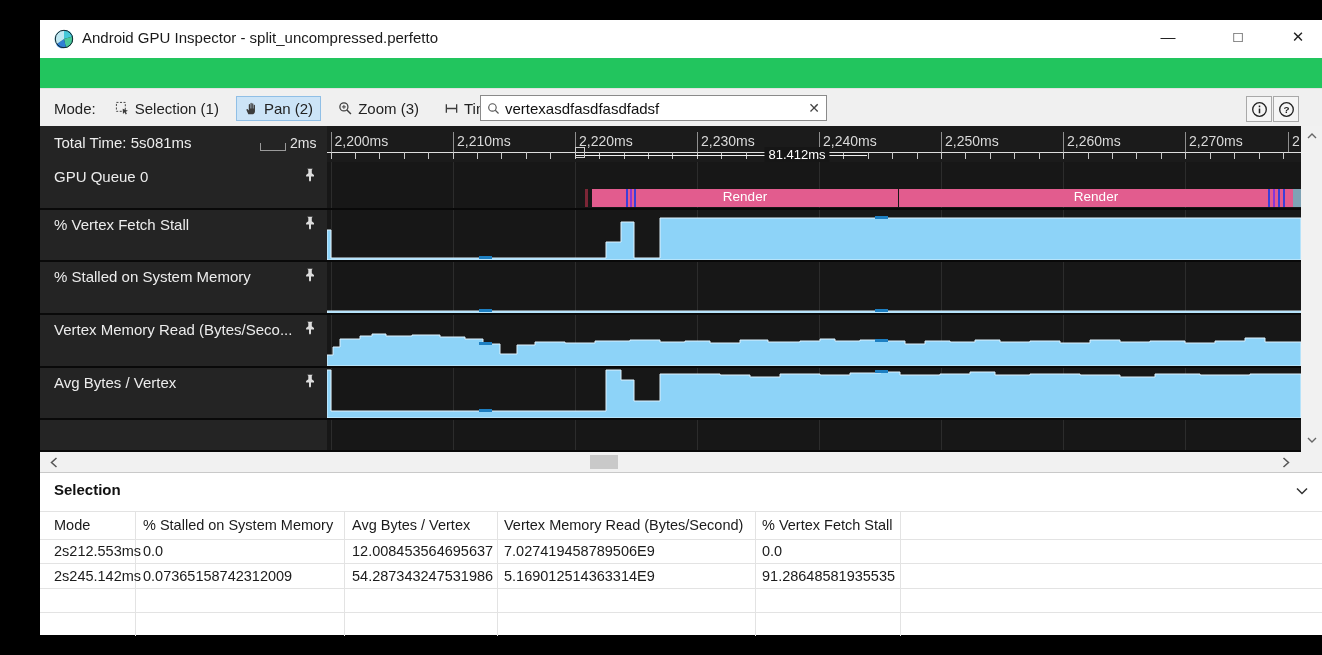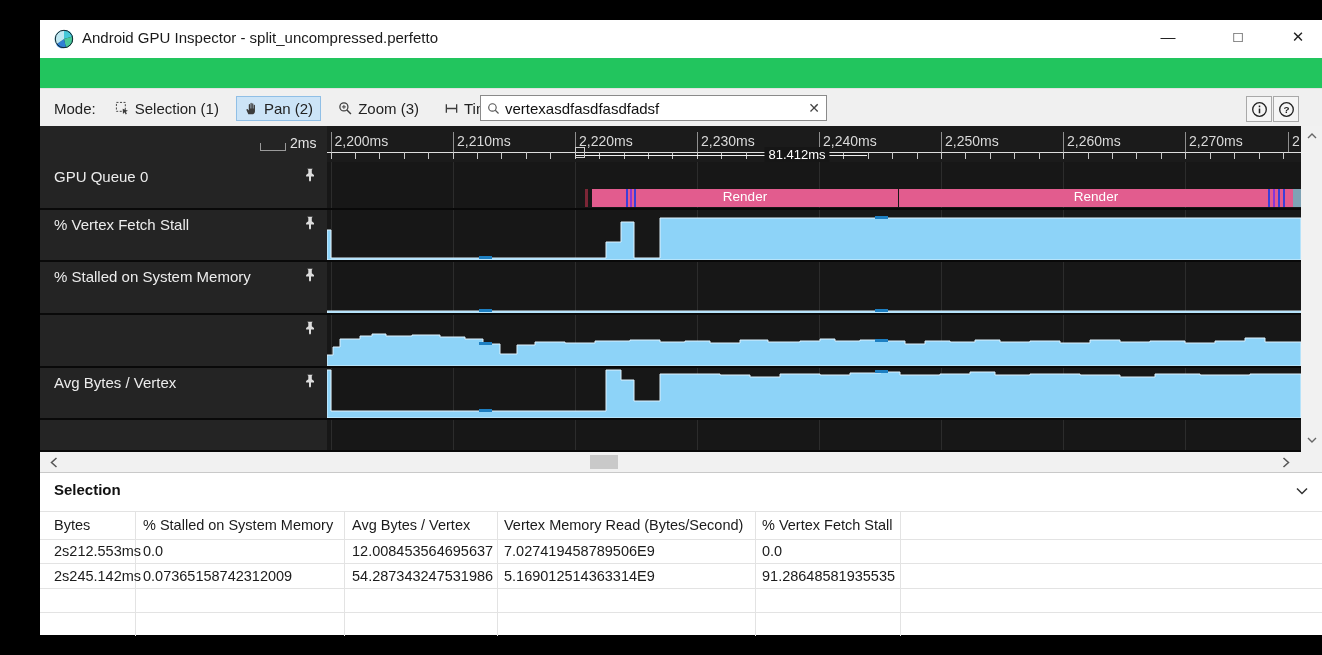--- a/index.html
+++ b/index.html
@@ -144,20 +144,21 @@
         <svg width="17" height="17" viewBox="0 0 18 18">
           <circle cx="9" cy="9" r="7.2" fill="none" stroke="#222" stroke-width="1.4"></circle>
           <text x="9" y="12.6" text-anchor="middle" font-size="10.5" font-weight="bold" fill="#222" font-family="Liberation Sans, sans-serif">?</text>
         </svg>
       </div>
   </div>
 
   <div id="timeline">
     <div id="ruler">
       <div id="ruler-left">
+        <span id="total-time">Total Time: 5s081ms</span>
         <span id="scale-bracket"></span>
         <span id="scale-label">2ms</span>
       </div>
       <div id="ruler-axis">
           <div class="rl-base"></div>
           <div class="rl-minor" style="left: 3.5px;"></div>
           <div class="rl-minor" style="left: 27.9px;"></div>
           <div class="rl-minor" style="left: 52.3px;"></div>
           <div class="rl-minor" style="left: 76.8px;"></div>
           <div class="rl-minor" style="left: 101.2px;"></div>
@@ -294,20 +295,21 @@
             <div class="grid" style="left: 858.2px;"></div>
             <svg width="974" height="51" viewBox="0 0 974 51" style="position:absolute;left:0;top:0">
               <path d="M 0 51 L 0 49 L 974 49 L 974 49 L 974 49 L 974 51 Z" fill="#8dd3f8" stroke="#dff2fd" stroke-width="1"></path>
               <rect x="152" y="47" width="13" height="3" fill="#1d7fc2"></rect>
               <rect x="548" y="47" width="13" height="3" fill="#1d7fc2"></rect>
             </svg>
           </div>
         </div>
         <div class="row" style="top: 189px; height: 53px;">
           <div class="row-label">
+            <span class="lbl">Vertex Memory Read (Bytes/Seco...</span>
             <span class="pin"><svg width="12" height="14" viewBox="0 0 12 14">
                 <path d="M3.2.8h5.6l-1 1v3.4l2.2 1.9v1.4H7v4L6 13.7l-1-1.2v-4H2.1V7.1l2.2-1.9V1.8z" fill="#dcdcdc"></path>
               </svg></span>
           </div>
           <div class="row-chart" style="height: 51px;">
             <div class="grid" style="left: 3.5px;"></div>
             <div class="grid" style="left: 125.6px;"></div>
             <div class="grid" style="left: 247.7px;"></div>
             <div class="grid" style="left: 369.8px;"></div>
             <div class="grid" style="left: 491.9px;"></div>
@@ -395,21 +397,21 @@
         <div class="hline" style="top: 38px;"></div>
         <div class="hline" style="top: 66px;"></div>
         <div class="hline" style="top: 90px;"></div>
         <div class="hline" style="top: 115px;"></div>
         <div class="hline" style="top: 139px;"></div>
         <div class="vline" style="left: 95px;"></div>
         <div class="vline" style="left: 304px;"></div>
         <div class="vline" style="left: 457px;"></div>
         <div class="vline" style="left: 715px;"></div>
         <div class="vline" style="left: 860px;"></div>
-        <span class="th" style="left: 14px; top: 44px;">Bytes</span>
+        <span class="th" style="left: 14px; top: 44px;">Mode</span>
         <span class="th" style="left: 103px; top: 44px;">% Stalled on System Memory</span>
         <span class="th" style="left: 312px; top: 44px;">Avg Bytes / Vertex</span>
         <span class="th" style="left: 464px; top: 44px;">Vertex Memory Read (Bytes/Second)</span>
         <span class="th" style="left: 722px; top: 44px;">% Vertex Fetch Stall</span>
         <span class="td" style="left: 14px; top: 70px;">2s212.553ms</span>
         <span class="td" style="left: 103px; top: 70px;">0.0</span>
         <span class="td" style="left: 312px; top: 70px;">12.008453564695637</span>
         <span class="td" style="left: 464px; top: 70px;">7.027419458789506E9</span>
         <span class="td" style="left: 722px; top: 70px;">0.0</span>
         <span class="td" style="left: 14px; top: 95px; text-align: right;">2s245.142ms</span>

